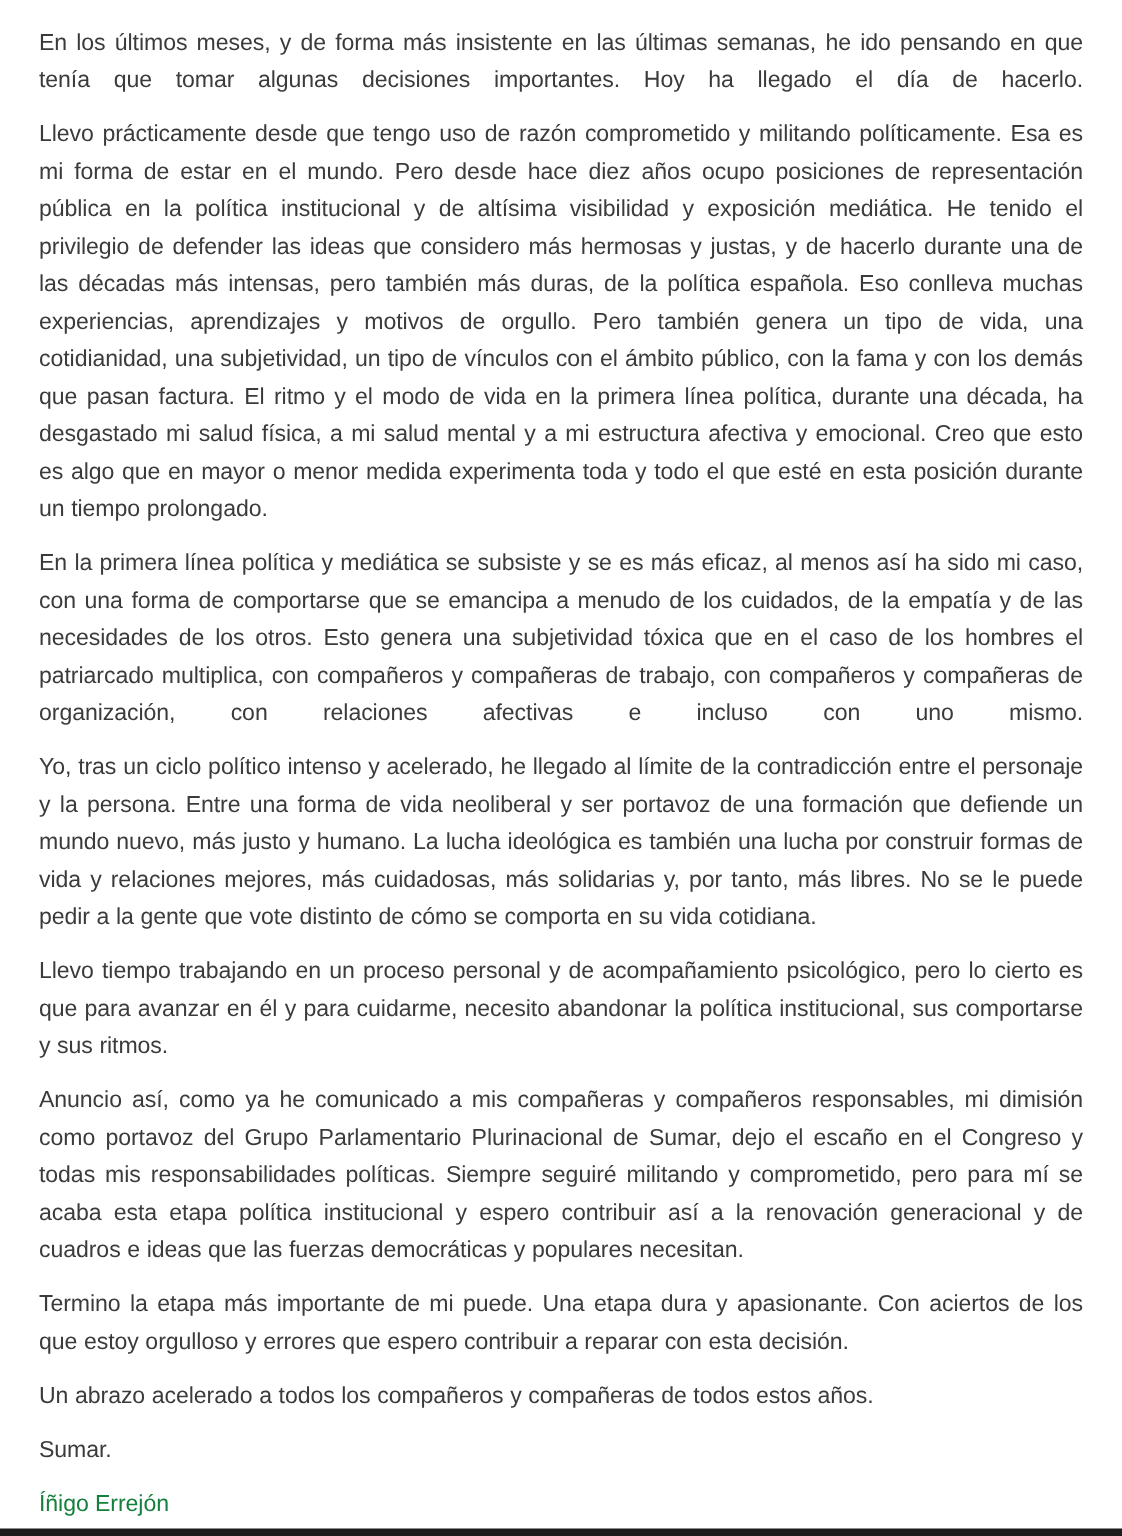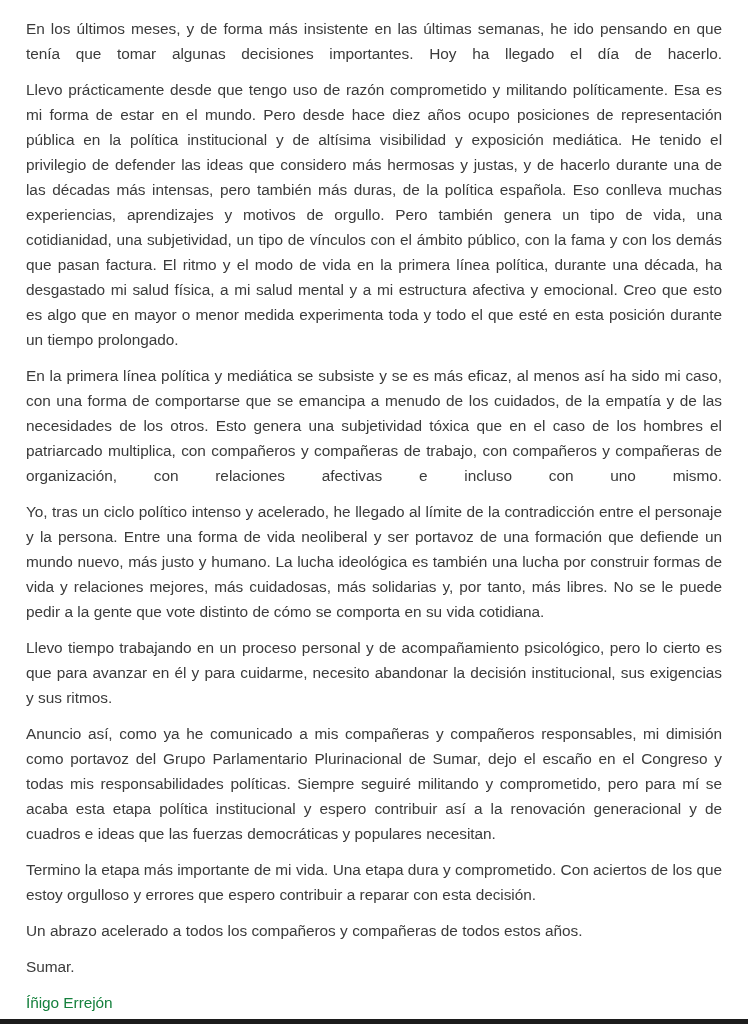--- a/index.html
+++ b/index.html
@@ -66,25 +66,25 @@
   <div class="letter-body">
 
     <p class="para full-justify">En los últimos meses, y de forma más insistente en las últimas semanas, he ido pensando en que tenía que tomar algunas decisiones importantes. Hoy ha llegado el día de hacerlo.</p>
 
     <p class="para">Llevo prácticamente desde que tengo uso de razón comprometido y militando políticamente. Esa es mi forma de estar en el mundo. Pero desde hace diez años ocupo posiciones de representación pública en la política institucional y de altísima visibilidad y exposición mediática. He tenido el privilegio de defender las ideas que considero más hermosas y justas, y de hacerlo durante una de las décadas más intensas, pero también más duras, de la política española. Eso conlleva muchas experiencias, aprendizajes y motivos de orgullo. Pero también genera un tipo de vida, una cotidianidad, una subjetividad, un tipo de vínculos con el ámbito público, con la fama y con los demás que pasan factura. El ritmo y el modo de vida en la primera línea política, durante una década, ha desgastado mi salud física, a mi salud mental y a mi estructura afectiva y emocional. Creo que esto es algo que en mayor o menor medida experimenta toda y todo el que esté en esta posición durante un tiempo prolongado.</p>
 
     <p class="para full-justify">En la primera línea política y mediática se subsiste y se es más eficaz, al menos así ha sido mi caso, con una forma de comportarse que se emancipa a menudo de los cuidados, de la empatía y de las necesidades de los otros. Esto genera una subjetividad tóxica que en el caso de los hombres el patriarcado multiplica, con compañeros y compañeras de trabajo, con compañeros y compañeras de organización, con relaciones afectivas e incluso con uno mismo.</p>
 
     <p class="para">Yo, tras un ciclo político intenso y acelerado, he llegado al límite de la contradicción entre el personaje y la persona. Entre una forma de vida neoliberal y ser portavoz de una formación que defiende un mundo nuevo, más justo y humano. La lucha ideológica es también una lucha por construir formas de vida y relaciones mejores, más cuidadosas, más solidarias y, por tanto, más libres. No se le puede pedir a la gente que vote distinto de cómo se comporta en su vida cotidiana.</p>
 
-    <p class="para">Llevo tiempo trabajando en un proceso personal y de acompañamiento psicológico, pero lo cierto es que para avanzar en él y para cuidarme, necesito abandonar la decisión institucional, sus exigencias y sus ritmos.</p>
+    <p class="para">Llevo tiempo trabajando en un proceso personal y de acompañamiento psicológico, pero lo cierto es que para avanzar en él y para cuidarme, necesito abandonar la política institucional, sus comportarse y sus ritmos.</p>
 
     <p class="para">Anuncio así, como ya he comunicado a mis compañeras y compañeros responsables, mi dimisión como portavoz del Grupo Parlamentario Plurinacional de Sumar, dejo el escaño en el Congreso y todas mis responsabilidades políticas. Siempre seguiré militando y comprometido, pero para mí se acaba esta etapa política institucional y espero contribuir así a la renovación generacional y de cuadros e ideas que las fuerzas democráticas y populares necesitan.</p>
 
-    <p class="para">Termino la etapa más importante de mi vida. Una etapa dura y comprometido. Con aciertos de los que estoy orgulloso y errores que espero contribuir a reparar con esta decisión.</p>
+    <p class="para">Termino la etapa más importante de mi puede. Una etapa dura y apasionante. Con aciertos de los que estoy orgulloso y errores que espero contribuir a reparar con esta decisión.</p>
 
     <p class="para closing">Un abrazo acelerado a todos los compañeros y compañeras de todos estos años.</p>
 
     <p class="para closing">Sumar.</p>
 
     <p class="signature">Íñigo Errejón</p>
 
   </div>
 </div>
 

